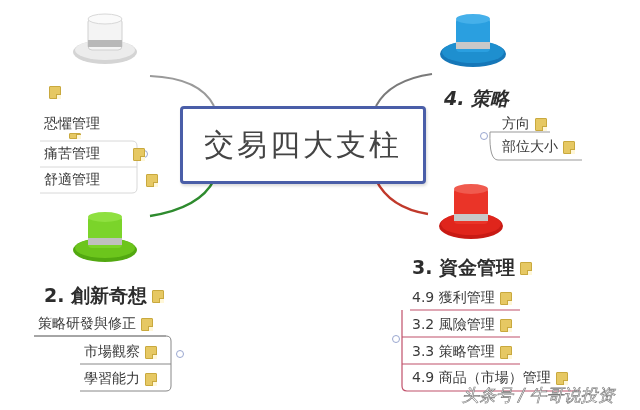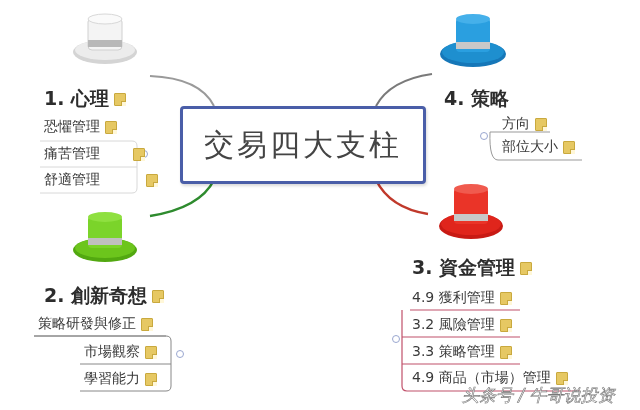--- a/index.html
+++ b/index.html
@@ -105,24 +105,23 @@
   <rect x="18" y="6" width="34" height="36" rx="4" fill="#ea3428"></rect>
   <ellipse cx="35" cy="7" rx="17" ry="5" fill="#f05a4e"></ellipse>
   <rect x="18" y="32" width="34" height="7" fill="#c8c8c8"></rect>
 </svg>
 
 <div class="center-box">
   <span>交易四大支柱</span>
 </div>
 
 <div class="topic" style="left:44px;top:86px;">
-  <span>1. 心理</span>
   <span class="note"></span>
 </div>
-<div class="sub" style="left:44px;top:115px;">
+<div class="sub" style="left:44px;top:115px;flex-direction:column;">
   <span>恐懼管理</span>
   <span class="note"></span>
 </div>
 <div class="sub" style="left:44px;top:142px;gap:28px;">
   <span>痛苦管理</span>
   <span class="note"></span>
 </div>
 <div class="sub" style="left:44px;top:168px;gap:41px;">
   <span>舒適管理</span>
   <span class="note"></span>
@@ -159,21 +158,21 @@
 </div>
 <div class="sub" style="left:412px;top:340px;">
   <span>3.3 策略管理</span>
   <span class="note"></span>
 </div>
 <div class="sub" style="left:412px;top:366px;">
   <span>4.9 商品（市場）管理</span>
   <span class="note"></span>
 </div>
 
-<div class="topic" style="left:444px;top:86px;">
+<div class="topic" style="left:444px;top:86px;font-style:italic;">
   <span>4. 策略</span>
 </div>
 <div class="sub" style="left:502px;top:112px;">
   <span>方向</span>
   <span class="note"></span>
 </div>
 <div class="sub" style="left:502px;top:135px;">
   <span>部位大小</span>
   <span class="note"></span>
 </div>

